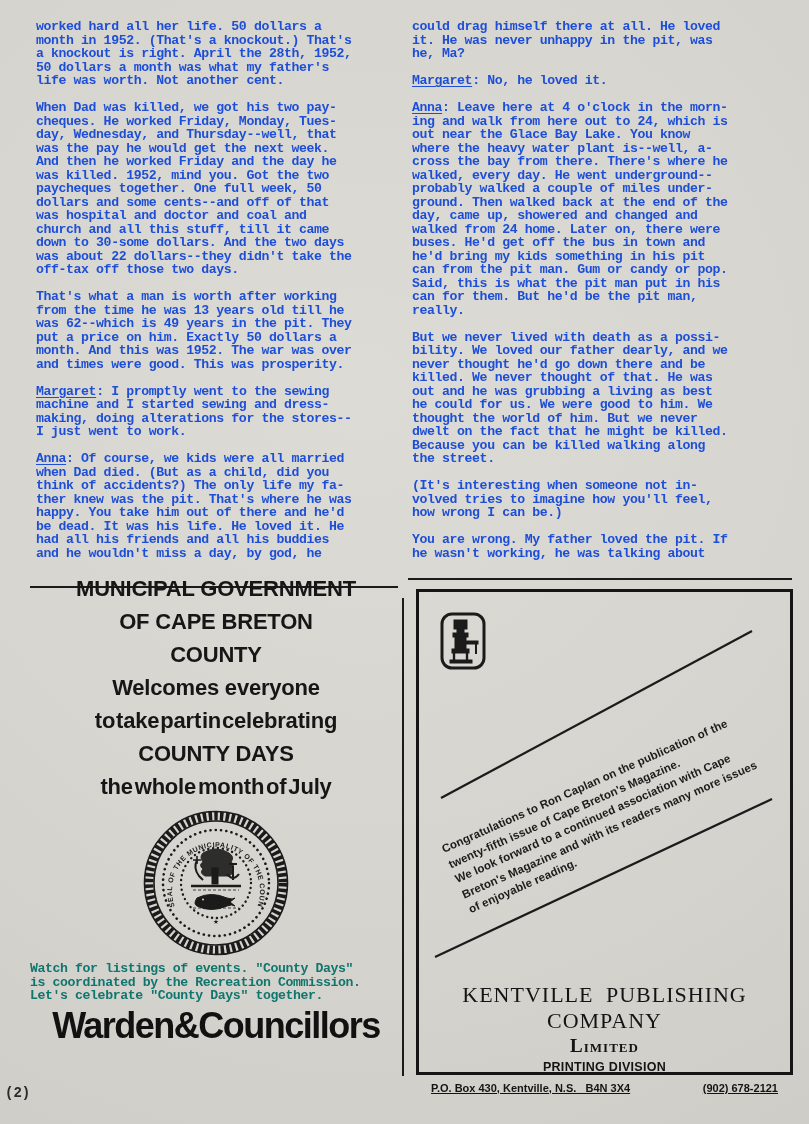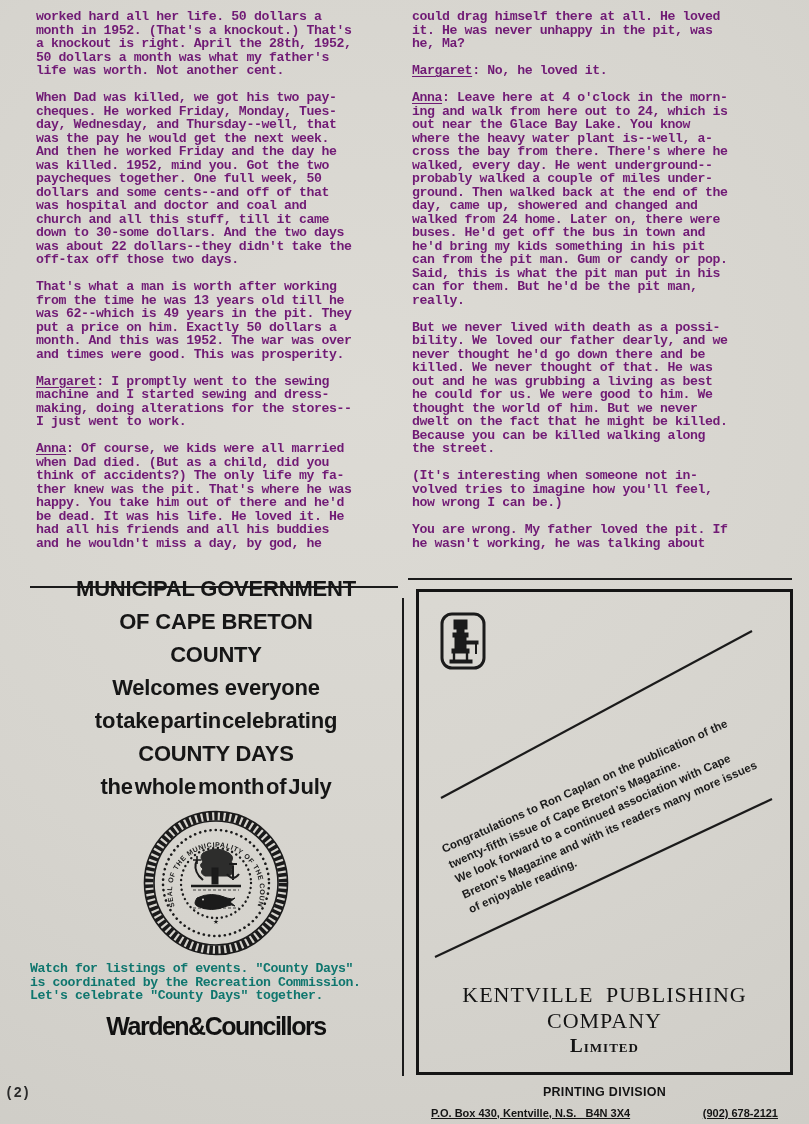--- a/index.html
+++ b/index.html
@@ -5,24 +5,24 @@
   html,body{margin:0;padding:0;}
   body{
     width:809px;height:1124px;position:relative;overflow:hidden;
     background:#d8d6d0;
     background-image:radial-gradient(circle at 45% 35%, #dddbd5 0%, #d6d4ce 60%, #cfcdc7 100%);
     color:#1e1e1e;
     font-family:"Liberation Mono", monospace;
   }
   
   .col{
-    position:absolute;top:10px;
+    position:absolute;top:20px;
     font:700 13.2px/13.5px "Liberation Mono", monospace;
     letter-spacing:-0.4px;
-    color:#701a75;
+    color:#1d4ed8;
     white-space:pre;
   }
   #col-left{left:36px;width:368px;}
   #col-right{left:412px;width:385px;}
   .para{margin-bottom:13.5px;}
   .tline{height:13.5px;}
   .u{text-decoration:underline;text-underline-offset:2px;}
   .hrule{position:absolute;background:#1b1b1b;height:2px;}
   #rule-left{left:30px;top:586px;width:368px;}
   #rule-right{left:408px;top:578px;width:384px;}
@@ -37,21 +37,21 @@
   .ws-tight{word-spacing:-5px;}
   .ws-tight2{word-spacing:-4px;}
   #seal-wrap{margin:5px auto 2px;width:150px;height:150px;}
   #mg-notice{
     text-align:left;margin-top:4px;
     font:700 13.2px/13.5px "Liberation Mono", monospace;letter-spacing:-0.4px;
     color:#0f766e;white-space:pre;
   }
   #mg-warden{
     font-family:"Liberation Sans", sans-serif;font-weight:700;
-    font-size:25px;line-height:42px;letter-spacing:-1.5px;
+    font-size:36px;line-height:42px;letter-spacing:-1.5px;
     margin-top:2px;color:#111;
   }
 
   
   #kentville{
     position:absolute;left:416px;top:589px;width:371px;height:480px;
     border:3px solid #151515;
   }
   #diag-svg{position:absolute;left:0;top:0;width:100%;height:100%;}
   #press-icon{position:absolute;left:21px;top:20px;}
@@ -64,21 +64,21 @@
   #kv-bottom{position:absolute;left:0;right:0;top:390px;text-align:center;color:#141414;}
   #kv-company{
     font-family:"Liberation Serif", serif;font-weight:400;
     font-size:22px;letter-spacing:1px;line-height:26px;word-spacing:6px;
   }
   #kv-limited{
     font-family:"Liberation Serif", serif;font-weight:700;
     font-variant:small-caps;font-size:19px;line-height:24px;letter-spacing:1px;
   }
   #kv-division{
-    font:700 12.5px/14px "Liberation Sans", sans-serif;margin-top:27px;letter-spacing:0.3px;
+    font:700 12.5px/14px "Liberation Sans", sans-serif;margin-top:2px;letter-spacing:0.3px;
   }
   #kv-addr{
     display:flex;justify-content:space-between;align-items:baseline;
     margin-top:8px;padding:0 12px;
     font:700 11px/13px "Liberation Sans", sans-serif;white-space:pre;text-decoration:underline;
   }
   #page-num{
     position:absolute;left:5px;top:1086px;
     font:700 14px/14px "Liberation Mono", monospace;color:#2a2a2a;
   }

